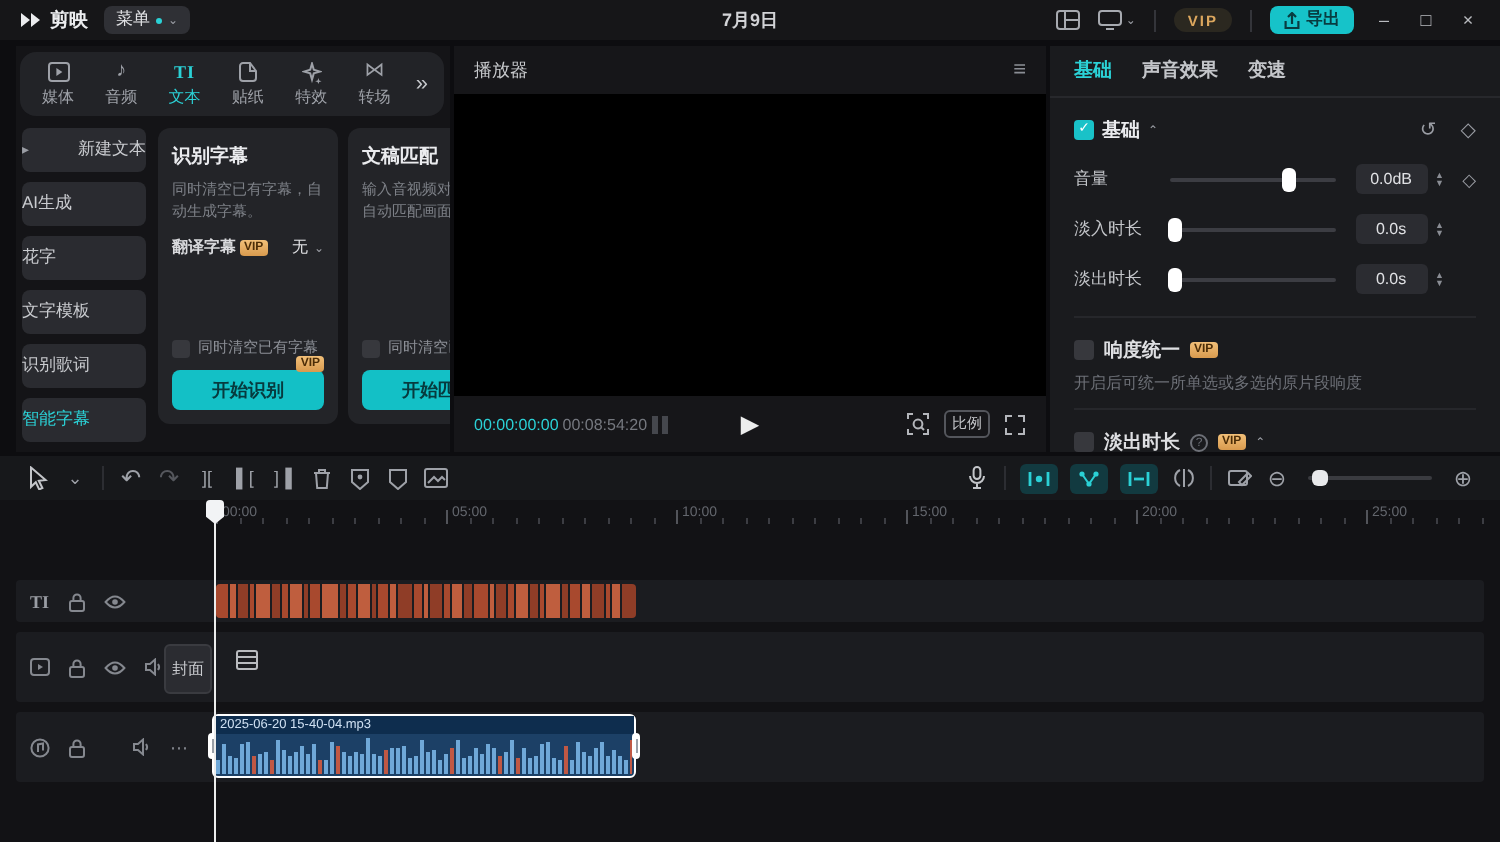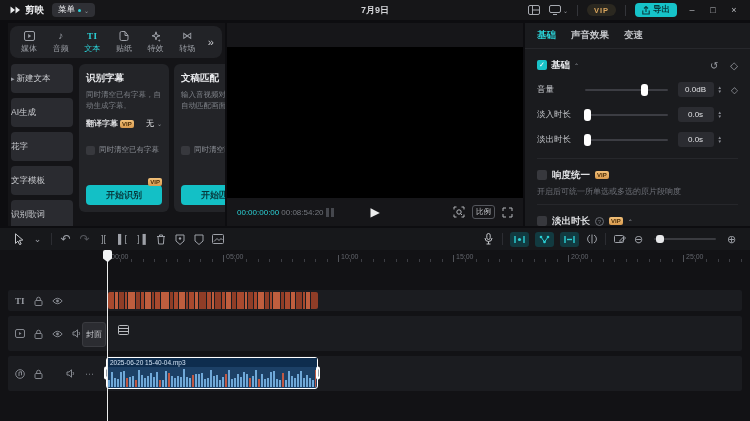--- a/index.html
+++ b/index.html
@@ -24,33 +24,33 @@
   
   .lpanel { position:absolute; left:8px; top:23px; width:217px; height:203px; background:#141417; overflow:hidden; }
   .tabstrip { margin:3px 3px 0 2px; height:32px; background:#222327; border-radius:8px; display:flex; align-items:center; justify-content:space-between; padding:0 8px; }
   .mtab { display:flex; flex-direction:column; align-items:center; gap:1px; font-size:8px; color:#9ea1a8; min-width:22px; }
   .mtab .mi { height:12px; font-size:10px; line-height:12px; display:flex; align-items:center; }
   .mtab.sel { color:#2bd1d6; }
   .mtab.sel .mi { font-family:"Liberation Serif", serif; font-weight:bold; }
   .more-tabs { color:#c7c9cd; font-size:11px; }
   .sidebody { display:flex; gap:6px; padding:6px 0 0 3px; height:165px; }
   .sidelist { width:62px; display:flex; flex-direction:column; gap:5px; }
-  .side-item { height:29px; background:#2a2b30; border-radius:4px; color:#c9cbcf; font-size:8.5px; display:flex; align-items:center; justify-content:flex-start; gap:2px; flex:none; }
+  .side-item { height:22px; background:#2a2b30; border-radius:4px; color:#c9cbcf; font-size:8.5px; display:flex; align-items:center; justify-content:space-between; gap:2px; flex:none; }
   .side-item.sel { color:#2bd1d6; }
   .side-arrow { font-size:7px; color:#9a9da4; }
   .cards { display:flex; gap:5px; flex:1; overflow:hidden; }
   .card { width:90px; min-width:90px; height:148px; background:#232428; border-radius:6px; padding:8px 7px 7px 7px; position:relative; display:flex; flex-direction:column; }
   .card h3 { font-size:9.5px; color:#eaebee; }
   .card .desc { font-size:7.5px; color:#7d8087; line-height:1.4; margin-top:5px; }
   .trans-row { margin-top:7px; display:flex; align-items:center; gap:2px; font-size:8px; font-weight:bold; color:#d8d9dc; }
   .trans-val { margin-left:auto; display:flex; align-items:center; gap:3px; font-weight:normal; color:#e0e1e4; }
   .chk-row { display:flex; align-items:center; gap:4px; margin-top:auto; margin-bottom:6px; }
   .chk { width:9px; height:9px; background:#37383d; border-radius:2px; flex:none; }
   .chk-label { font-size:7.5px; color:#8c8f96; white-space:nowrap; overflow:hidden; }
-  .cbtn { height:20px; background:#13c0c6; border-radius:4px; color:#073a3e; font-weight:bold; font-size:9px; display:flex; align-items:center; justify-content:center;margin-top:24px; }
+  .cbtn { height:20px; background:#13c0c6; border-radius:4px; color:#073a3e; font-weight:bold; font-size:9px; display:flex; align-items:center; justify-content:center; }
   .vipb { background:linear-gradient(#f2c079,#d89a4e); color:#4c2d07; font-size:6px; font-weight:bold; border-radius:2px; padding:0 2px; height:8px; line-height:8px; display:inline-block; flex:none; }
   .vip-float { position:absolute; right:7px; bottom:26px; }
 
   
   .ppanel { position:absolute; left:227px; top:23px; width:296px; height:203px; background:#161619; }
   .p-header { height:24px; display:flex; align-items:center; padding:0 10px; font-size:9px; color:#c8cacd; }
   .p-menu { margin-left:auto; color:#8a8d94; font-size:11px; }
   .video { position:absolute; left:0; top:24px; right:0; bottom:28px; background:#000; }
   .p-ctrl { position:absolute; left:0; right:0; bottom:0; height:28px; display:flex; align-items:center; padding:0 10px; gap:2px; font-size:8px; }
   .tc-cur { color:#2bd1d6; }
@@ -270,20 +270,24 @@
             <span class="chk"></span>
             <span class="chk-label">同时清空已有字幕</span>
           </div>
           <div class="cbtn">开始匹配</div>
         </div>
       </div>
     </div>
   </div>
 
   <div class="ppanel">
+    <div class="p-header">
+      <span>播放器</span>
+      <span class="p-menu">≡</span>
+    </div>
     <div class="video"></div>
     <div class="p-ctrl">
       <span class="tc-cur">00:00:00:00</span>
       <span class="tc-tot">00:08:54:20</span>
       <span class="lvl">
           <i></i>
           <i></i>
         </span>
       <span class="p-play">▶</span>
       <span class="p-right">

